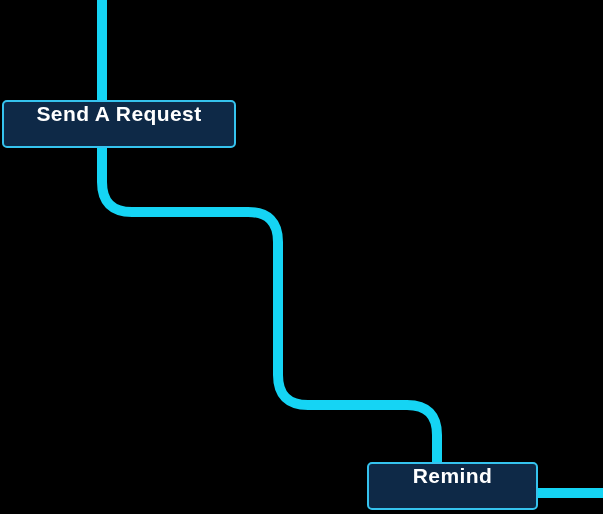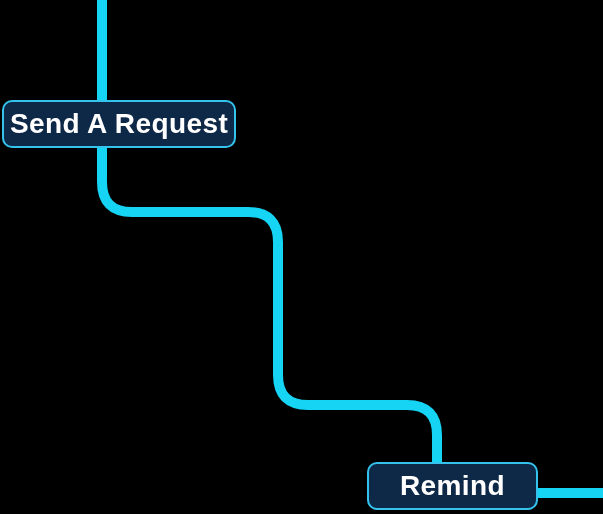--- a/index.html
+++ b/index.html
@@ -27,26 +27,25 @@
     fill: none;
     stroke: var(--line, #15d4f4);
     stroke-width: 10;
     stroke-linecap: butt;
   }
   .node {
     position: absolute;
     box-sizing: border-box;
     background: var(--node-fill, #0e2947);
     border: 2px solid var(--node-border, #35c3ee);
-    border-radius: 10px;
+    border-radius: 5px;
     display: flex;
-    align-items: center;
     justify-content: center;
     color: var(--text, #ffffff);
-    font-size: 28px;
+    font-size: 21px;
     font-weight: 600;
     letter-spacing: 0.4px;
     white-space: nowrap;
   }
   .node-send    { left: 2px;   top: 100px; width: 234px; height: 48px; }
   .node-schedule{ left: 187px; top: 281px; width: 193px; height: 51px; }
   .node-remind  { left: 367px; top: 462px; width: 171px; height: 48px; }
 </style>
 </head>
 <body>

